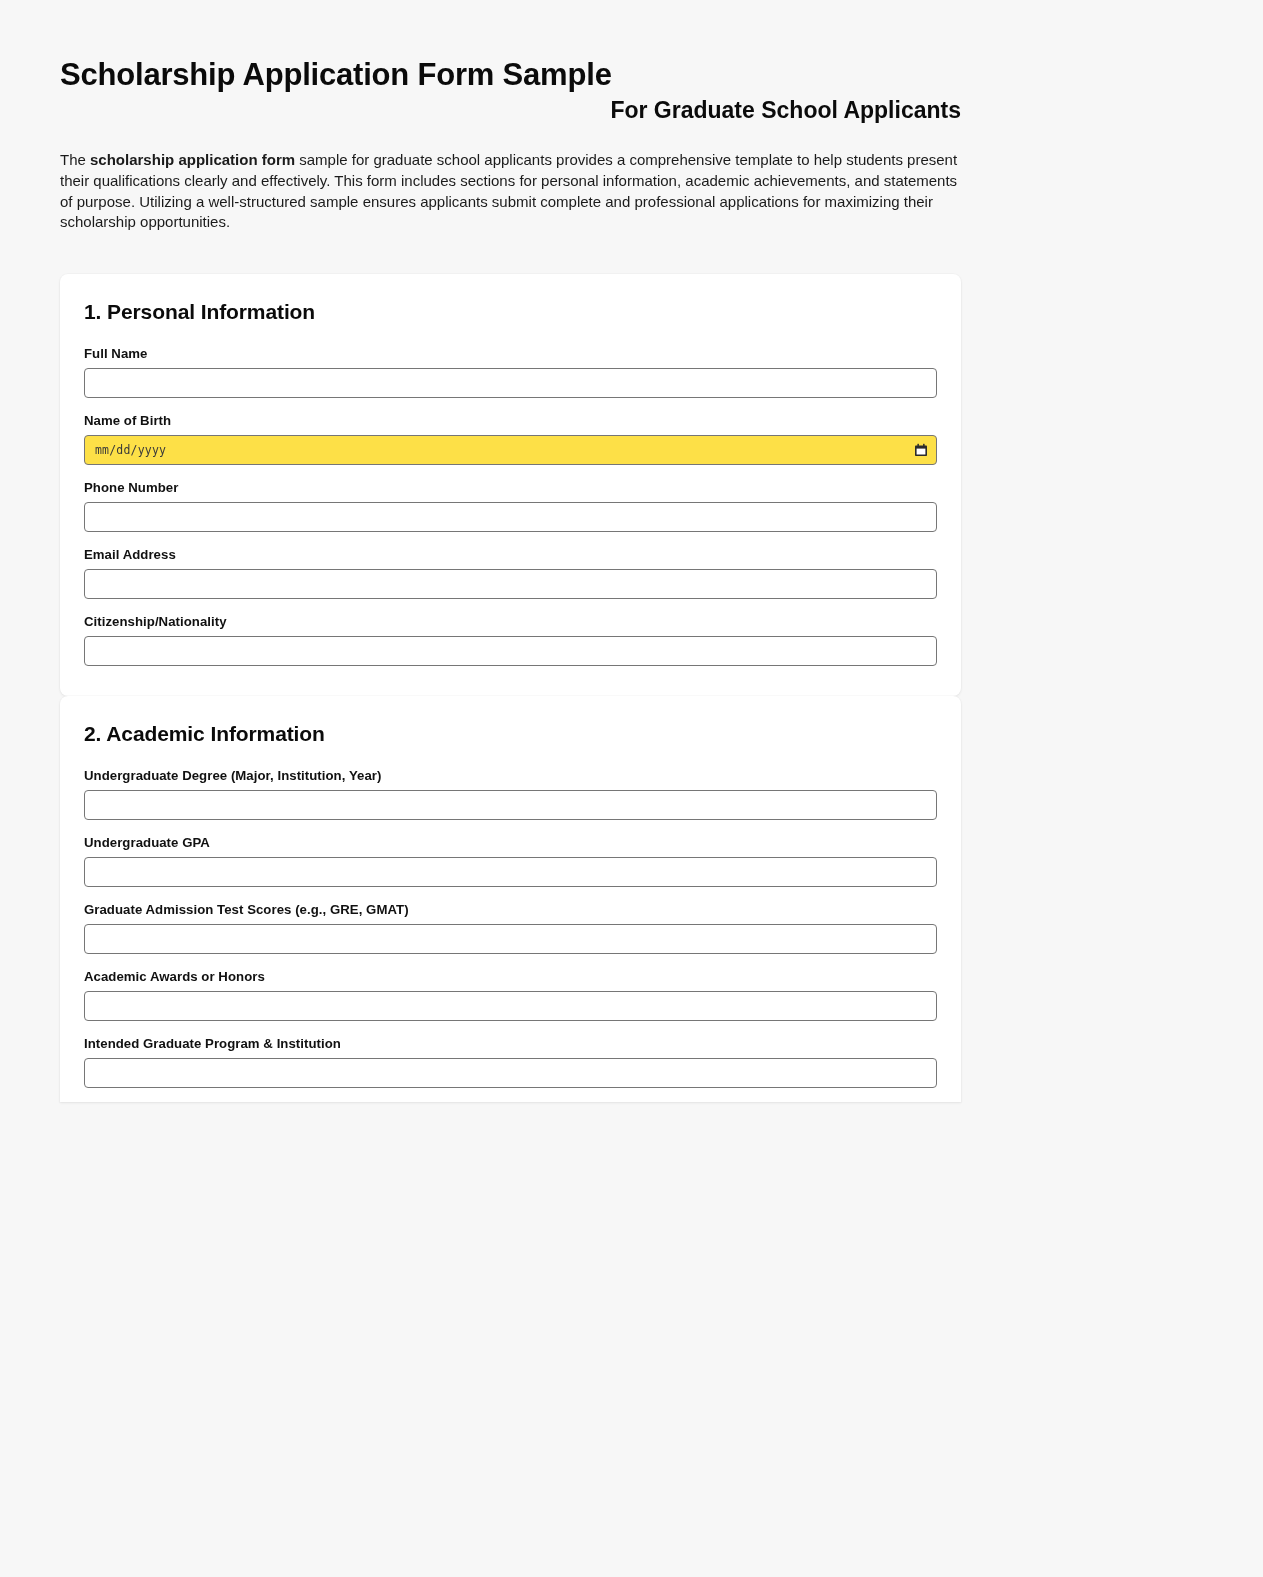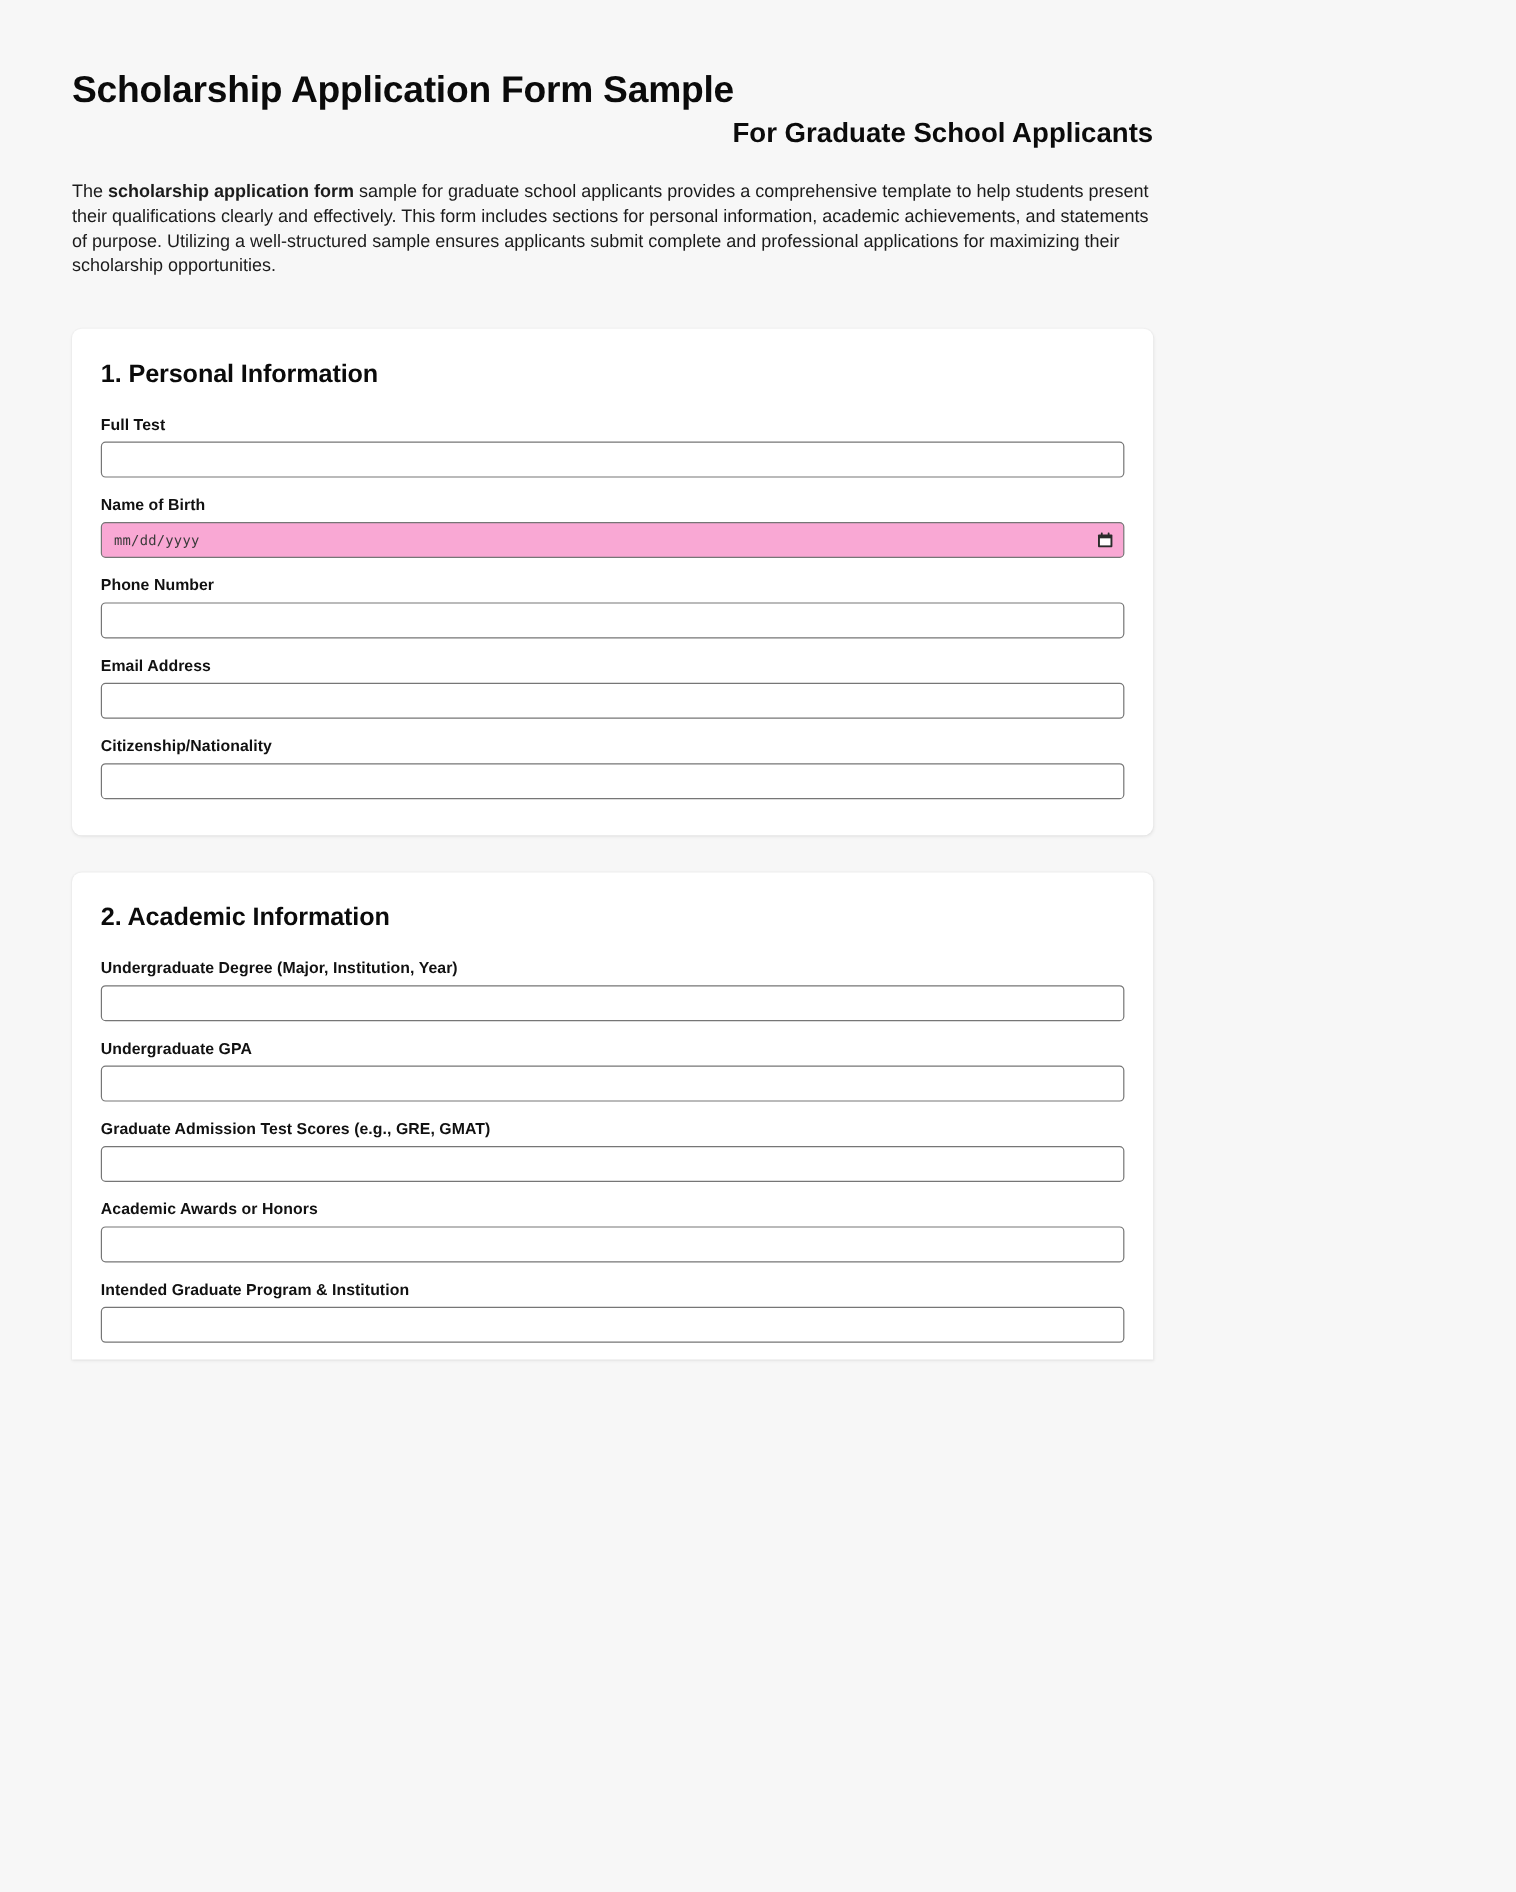--- a/index.html
+++ b/index.html
@@ -50,21 +50,20 @@
   }
   .cards {
     padding: 24px 60px 0 60px;
   }
   .card {
     background: #ffffff;
     border-radius: 8px;
     box-shadow: 0 1px 3px rgba(0,0,0,0.07), 0 0 0 1px rgba(0,0,0,0.015);
     padding: 26px 24px 30px 24px;
     box-sizing: border-box;
-    margin-bottom: 31px;
   }
   .card.clipped {
     border-bottom-left-radius: 0;
     border-bottom-right-radius: 0;
     padding-bottom: 14px;
     margin-bottom: 0;
   }
   .section-heading {
     font-size: 21px;
     font-weight: bold;
@@ -105,21 +104,21 @@
   }
   .date-input {
     display: flex;
     align-items: center;
     justify-content: space-between;
     width: 100%;
     box-sizing: border-box;
     height: 30px;
     border: 1px solid #767676;
     border-radius: 4px;
-    background: #f9a8d4;
+    background: #fde047;
     padding: 0 8px 0 10px;
   }
   .date-placeholder {
     font-family: "DejaVu Sans Mono", monospace;
     font-size: 11.5px;
     color: #3a3a3a;
     letter-spacing: 0.2px;
     white-space: pre;
   }
   .calendar-icon {
@@ -139,21 +138,21 @@
     <h2 class="title-sub">For Graduate School Applicants</h2>
     <p class="intro"><span>The </span><b>scholarship application form</b><span> sample for graduate school applicants provides a comprehensive template to help students present their qualifications clearly and effectively. This form includes sections for personal information, academic achievements, and statements of purpose. Utilizing a well-structured sample ensures applicants submit complete and professional applications for maximizing their scholarship opportunities.</span></p>
   </div>
 
   <div class="cards">
 
     <div class="card">
       <div class="section-heading">1. Personal Information</div>
 
       <div class="field">
-        <label class="field-label">Full Test</label>
+        <label class="field-label">Full Name</label>
         <input class="field-input" type="text" placeholder="" style="">
       </div>
 
       <div class="field">
         <label class="field-label">Name of Birth</label>
         <div class="date-wrap">
           <div class="date-input">
             <span class="date-placeholder">mm/dd/yyyy</span>
             <svg class="calendar-icon" viewBox="0 0 14 14">
               <rect x="1" y="2.5" width="12" height="10.5" rx="0.8" fill="#2b2b2b"></rect>

